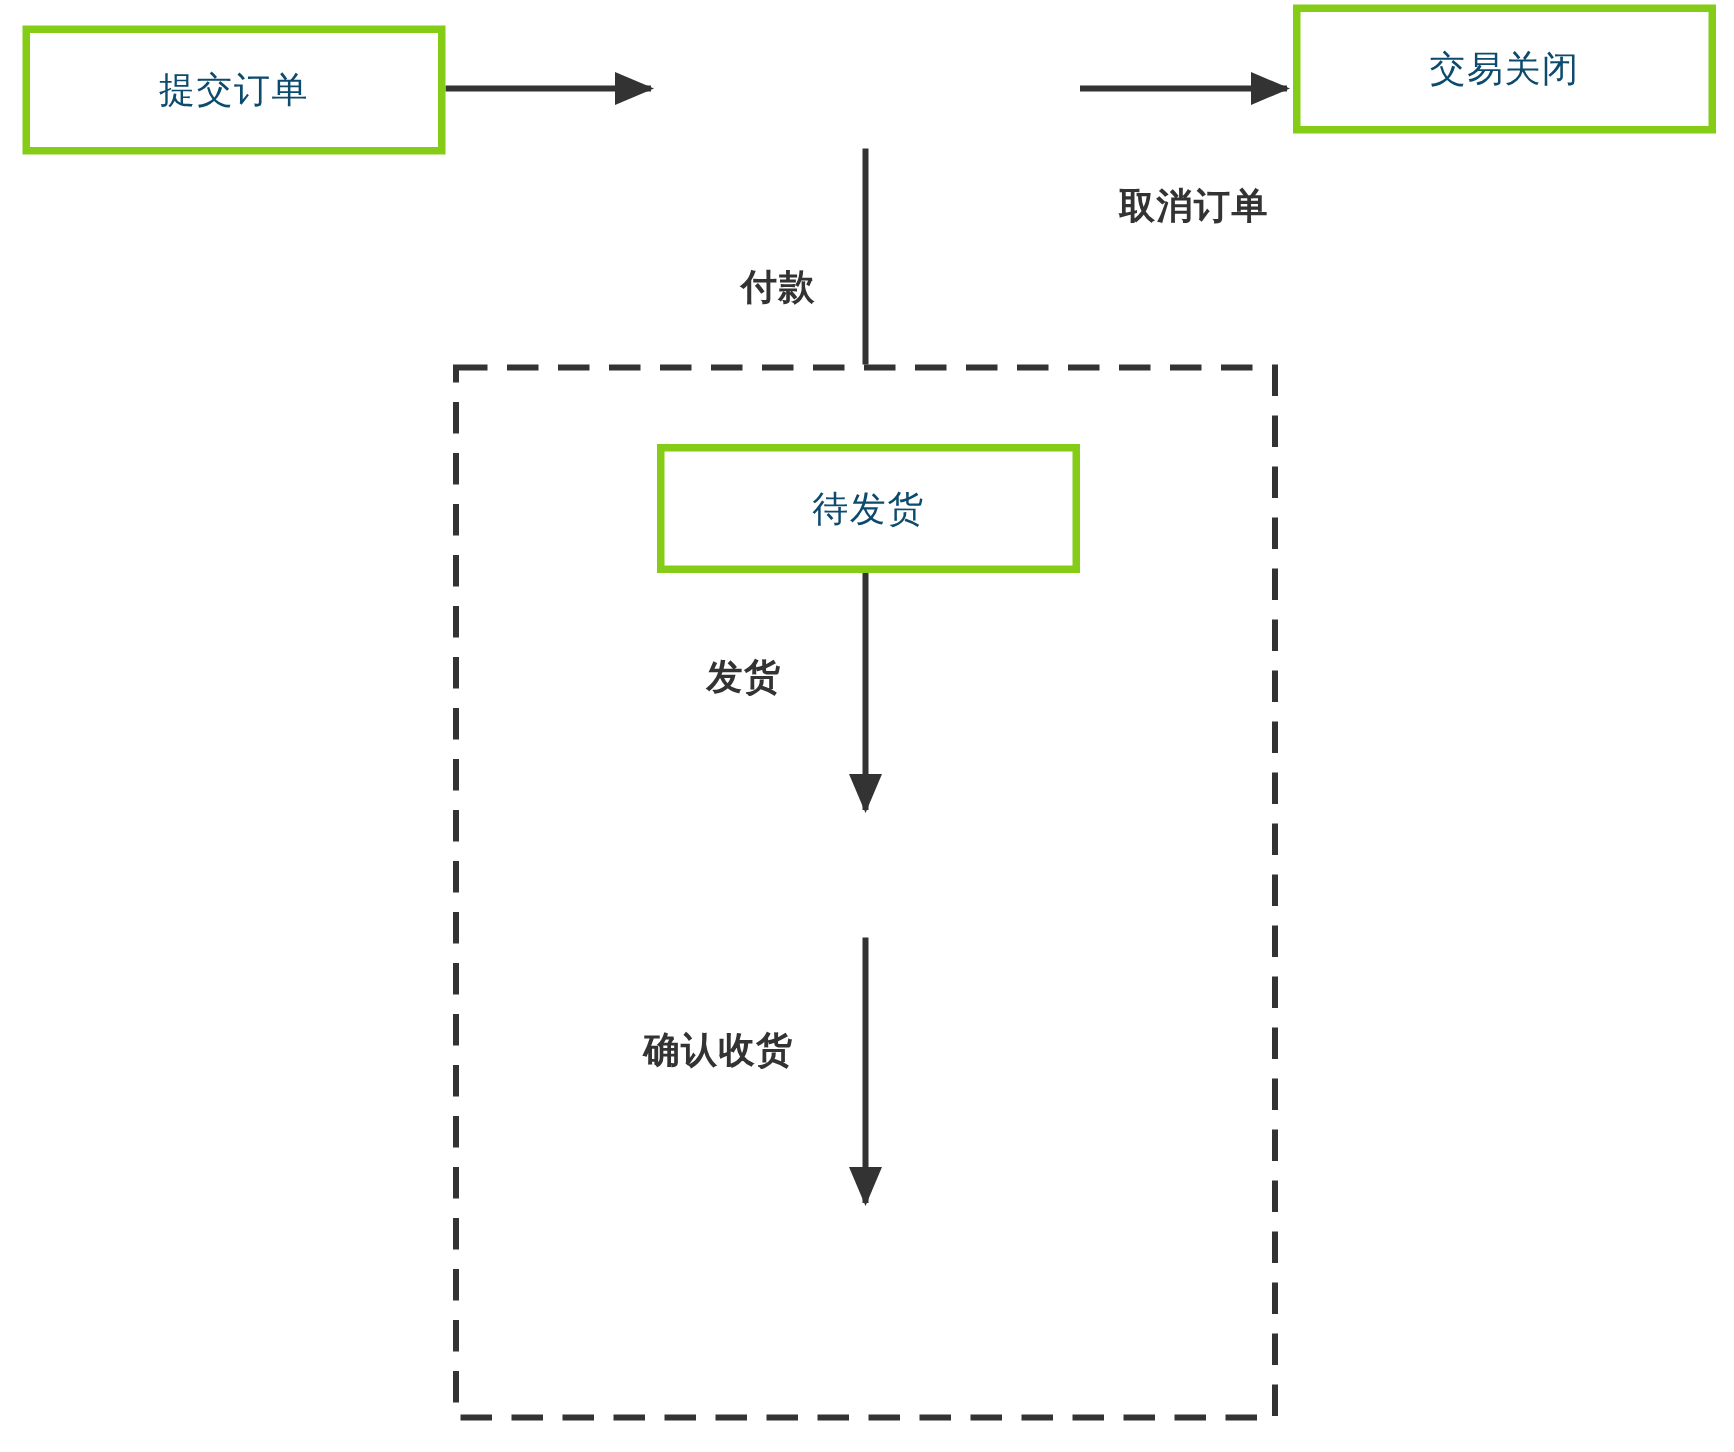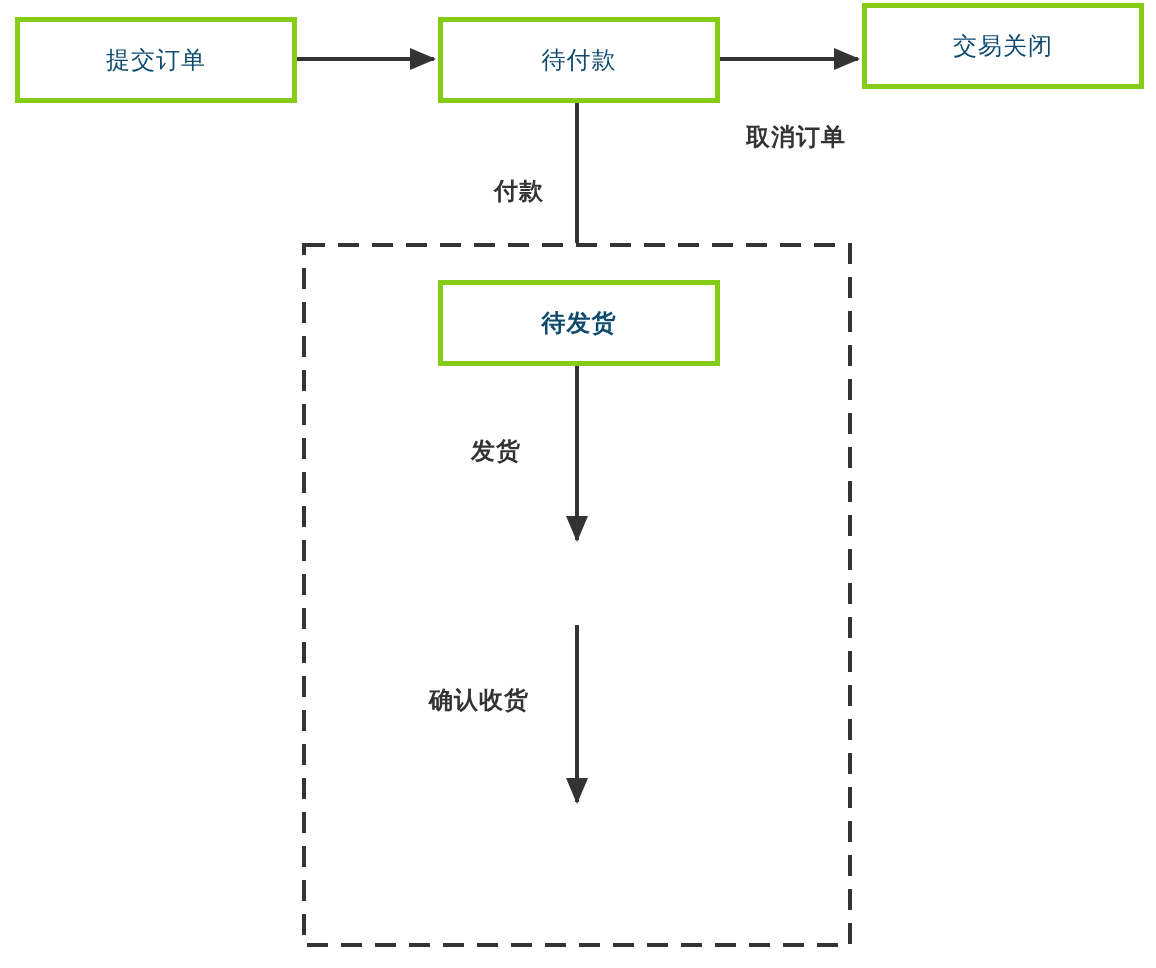--- a/index.html
+++ b/index.html
@@ -33,21 +33,21 @@
     align-items: center;
     justify-content: center;
     font-size: 24px;
     letter-spacing: 1px;
     color: #0c4a6e;
     box-sizing: content-box;
   }
   .node-submit    { left: 15px;  top: 17px; }
   .node-payment   { left: 438px; top: 17px; }
   .node-closed    { left: 862px; top: 3px; justify-content: center; }
-  .node-ship      { left: 438px; top: 280px; font-weight: bold; }
+  .node-ship      { left: 438px; top: 296px; }
   .node-receive   { left: 438px; top: 543px; }
   .node-success   { left: 438px; top: 805px; }
   .edge-label {
     position: absolute;
     font-size: 24px;
     font-weight: bold;
     color: #333333;
     letter-spacing: 1px;
     white-space: nowrap;
   }
@@ -88,23 +88,20 @@
 
     <line x1="577" y1="362" x2="577" y2="540" stroke="#333333" stroke-width="4" marker-end="url(#arrow)"></line>
 
     <line x1="577" y1="625" x2="577" y2="802" stroke="#333333" stroke-width="4" marker-end="url(#arrow)"></line>
   </svg>
 
   <div class="node node-submit">
     <span>提交订单</span>
   </div>
 
-  <div class="node node-payment">
-    <span>待付款</span>
-  </div>
 
   <div class="node node-closed">
     <span>交易关闭</span>
   </div>
 
   <div class="node node-ship">
     <span>待发货</span>
   </div>
 
 

